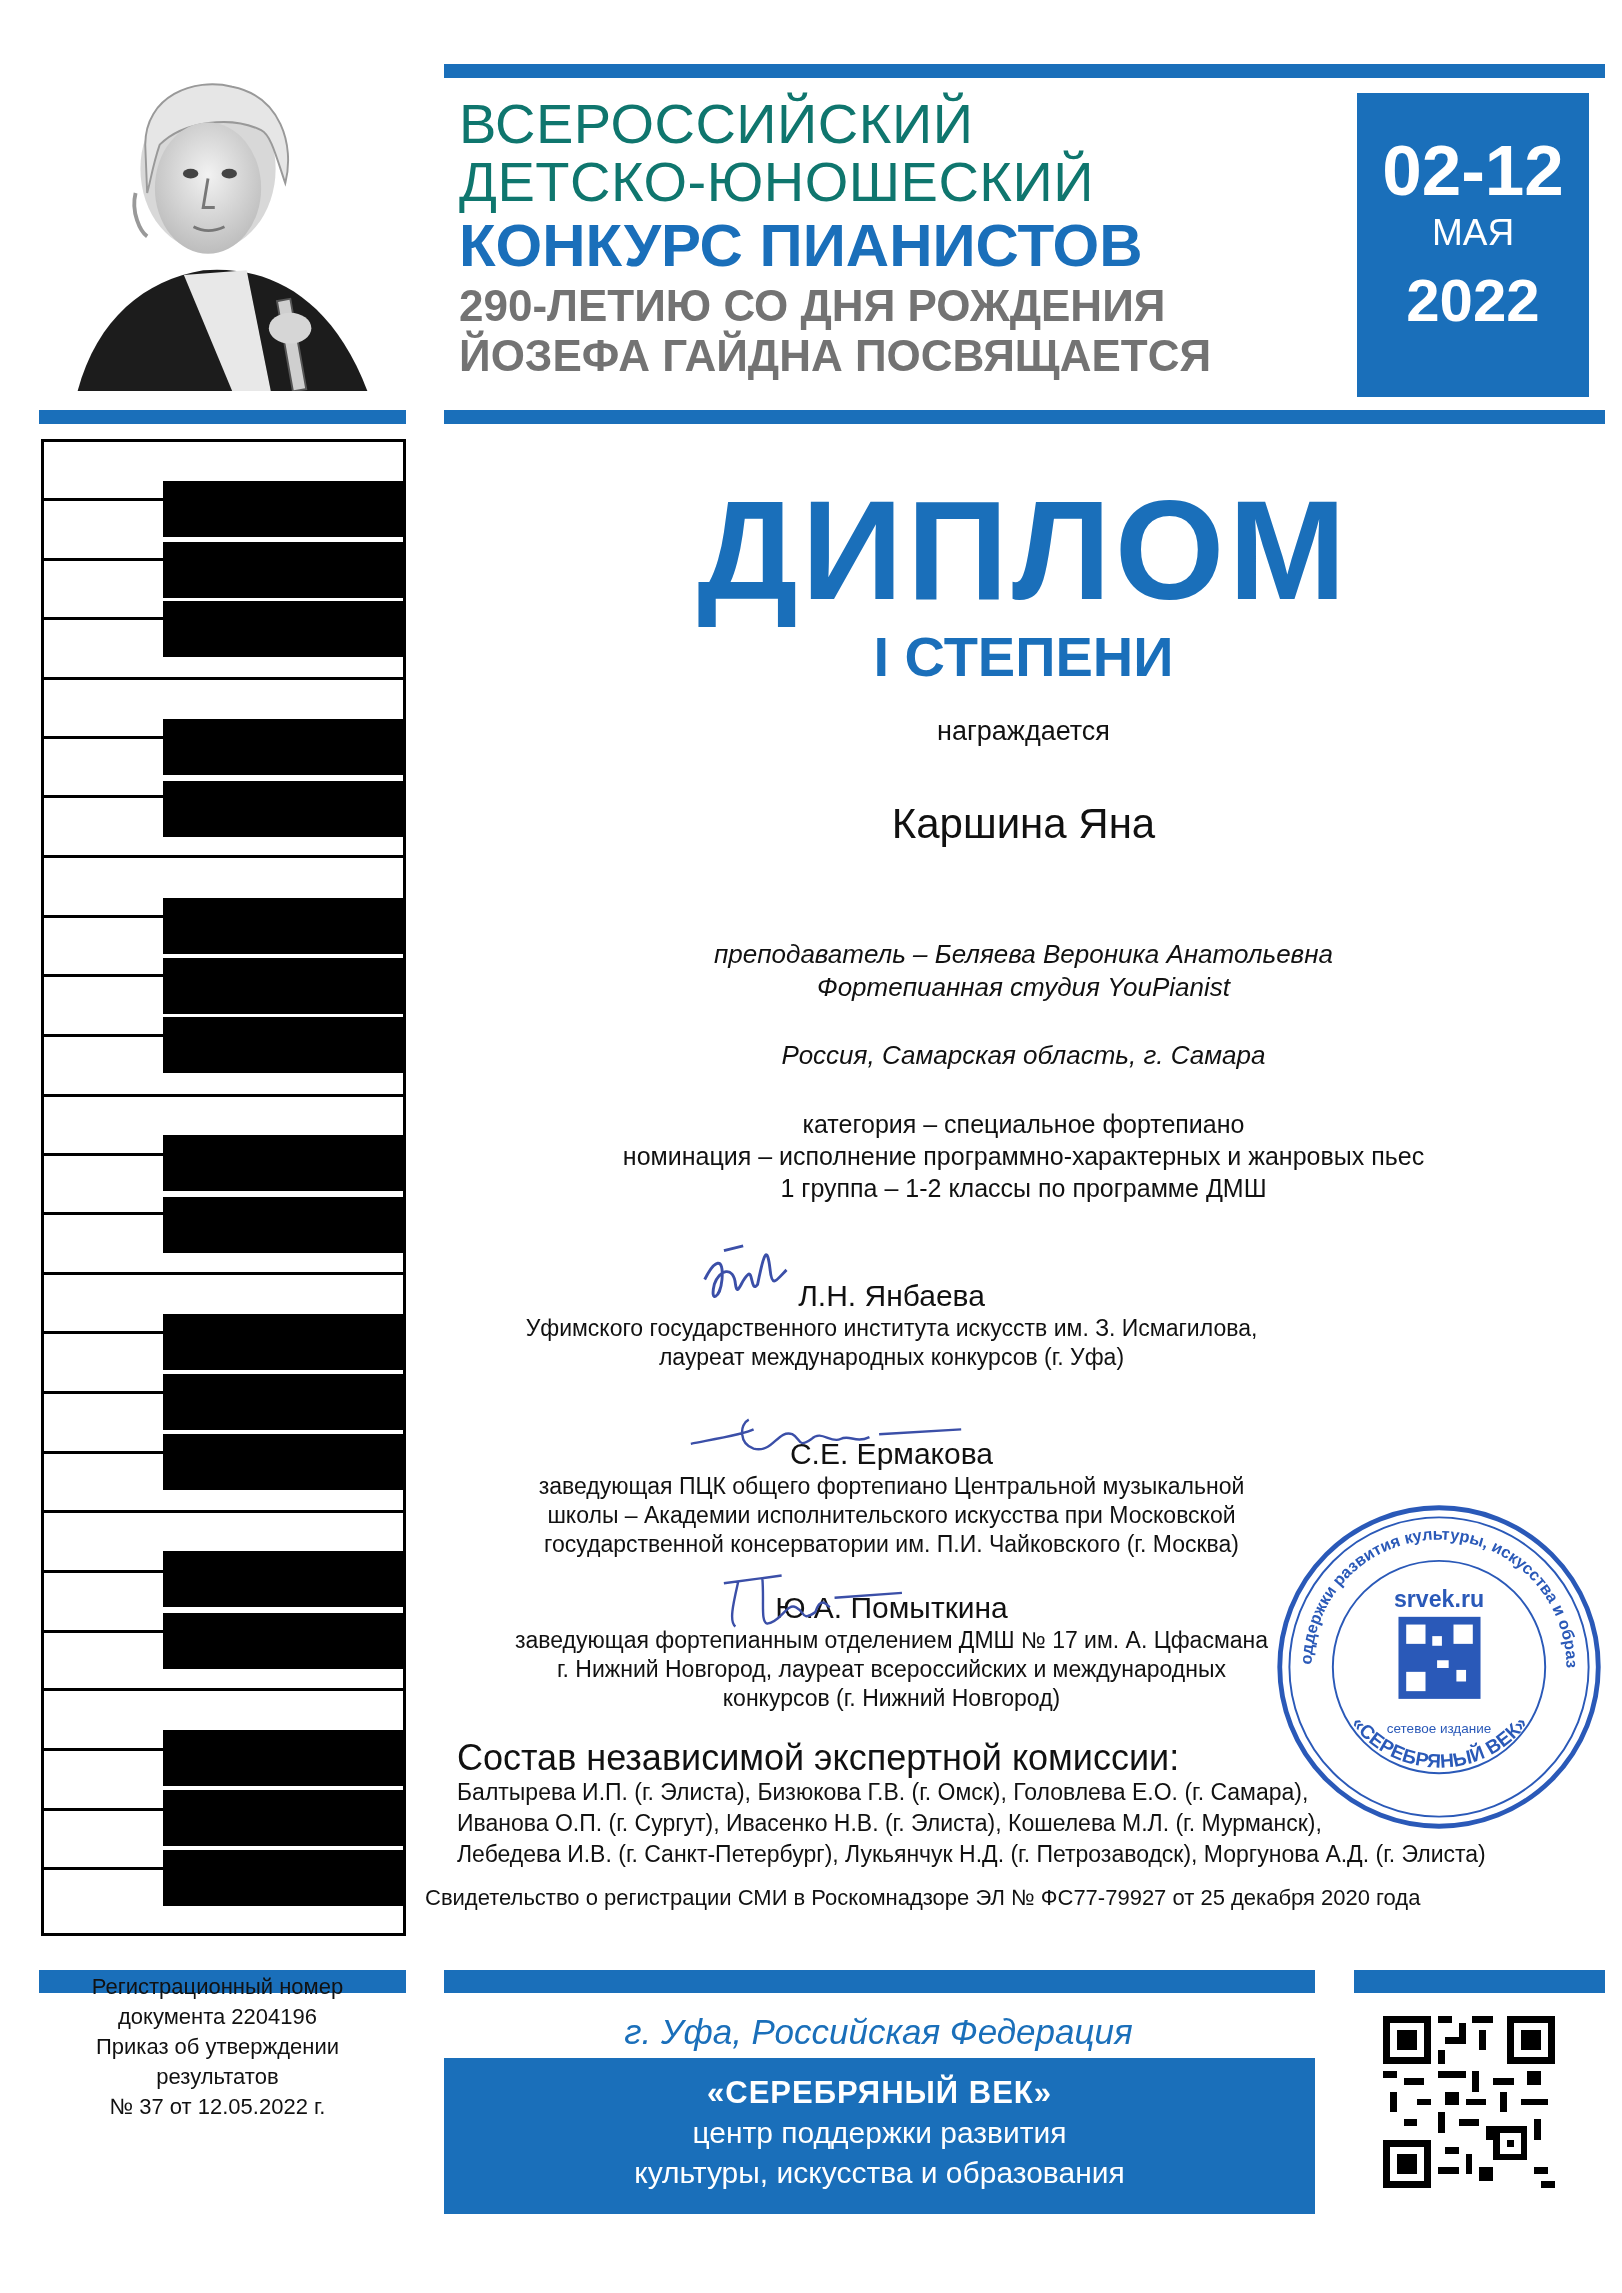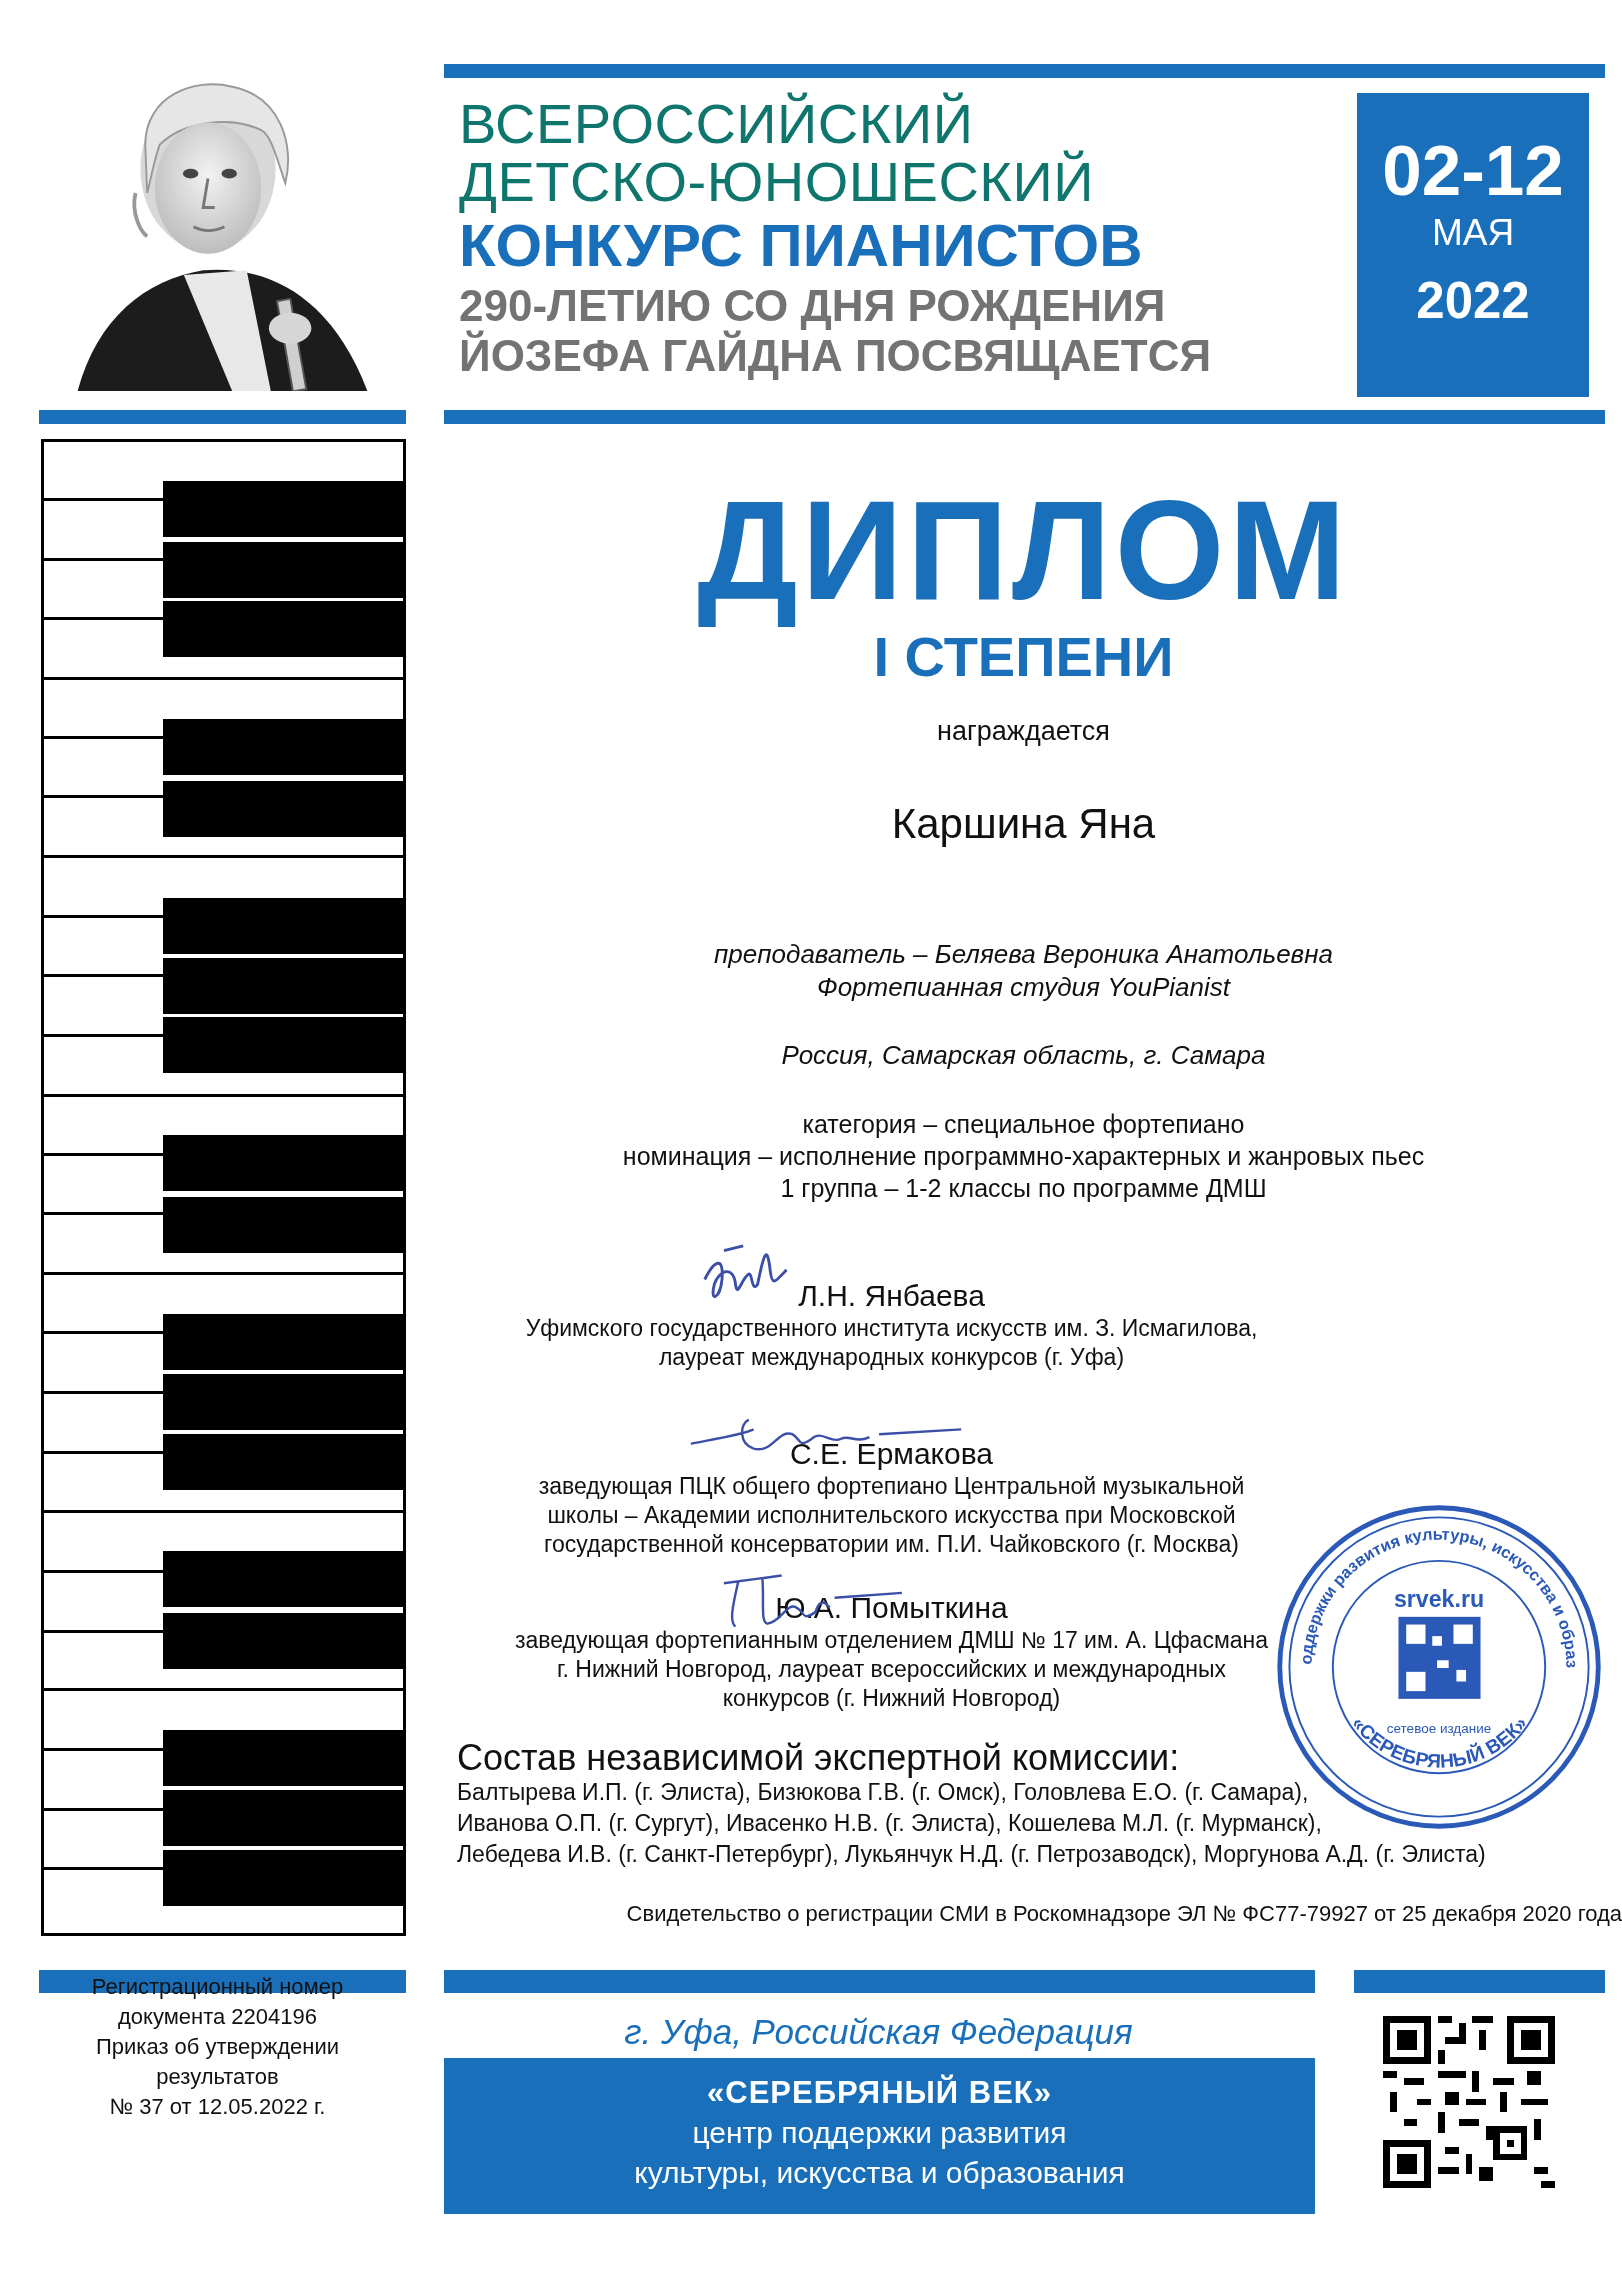--- a/index.html
+++ b/index.html
@@ -7,39 +7,39 @@
   body { position: relative; font-family: "Liberation Sans", sans-serif; color: #111; }
   .blue-bar { position: absolute; background: #1a6fba; }
   .portrait { position: absolute; left: 39px; top: 77px; width: 367px; height: 314px; }
   .title-block { position: absolute; left: 459px; top: 95px; width: 869px; }
   .title-block .l1, .title-block .l2 { font-size: 56px; color: #0f766e; line-height: 58px; letter-spacing: 0.5px; }
   .title-block .l3 { font-size: 60px; font-weight: bold; color: #1a6fba; line-height: 70px; }
   .title-block .l4, .title-block .l5 { font-size: 44px; font-weight: bold; color: #737373; line-height: 50px; }
   .date-box { position: absolute; left: 1357px; top: 93px; width: 232px; height: 304px; background: #1a6fba; color: #fff; text-align: center; }
   .date-box .days { font-size: 71px; font-weight: bold; margin-top: 39px; line-height: 77px; }
   .date-box .month { font-size: 37px; line-height: 48px; }
-  .date-box .year { font-size: 51px; font-weight: bold; line-height: 87px; }
+  .date-box .year { font-size: 60px; font-weight: bold; line-height: 87px; }
   .piano { position: absolute; left: 41px; top: 439px; width: 365px; height: 1497px; border: 3.9px solid #000; background: #fff; }
   .wline { position: absolute; left: 0; width: 100%; height: 2.9px; background: #000; }
   .bkey { position: absolute; left: 119px; width: 242px; height: 56px; background: #000; }
   .center { position: absolute; left: 425px; width: 1197px; text-align: center; }
   .diplom { top: 473px; font-size: 141px; font-weight: bold; color: #1a6fba; letter-spacing: 3.9px; line-height: 154px; }
   .stepen { top: 623px; font-size: 56px; font-weight: bold; color: #1a6fba; line-height: 68px; }
   .nagr { top: 714px; font-size: 27px; line-height: 35px; }
   .name { top: 797px; font-size: 42px; font-weight: normal; line-height: 54px; }
   .italic { font-style: italic; font-size: 26px; line-height: 35px; }
   .cat { font-size: 25px; line-height: 32px; }
   .jury { position: absolute; left: 457px; width: 869px; text-align: center; }
   .jury .jname { font-size: 30px; line-height: 37px; }
   .jury .jdesc { font-size: 23px; line-height: 29px; }
   .sig { position: absolute; }
   .commission { position: absolute; left: 457px; top: 1738px; width: 1159px; }
   .commission .ctitle { font-size: 36px; line-height: 39px; }
   .commission .cline { font-size: 23px; line-height: 31px; }
-  .smi { position: absolute; left: 425px; top: 1883px; width: 1197px; text-align: right; font-size: 22px; line-height: 29px; margin-top: 16px; }
+  .smi { position: absolute; left: 425px; top: 1883px; width: 1197px; text-align: left; font-size: 22px; line-height: 29px; }
   .stamp { position: absolute; left: 1273px; top: 1501px; width: 333px; height: 333px; }
   .bottom-left { position: absolute; left: 58px; top: 1972px; width: 319px; text-align: center; font-size: 22px; line-height: 30px; }
   .city { position: absolute; left: 444px; top: 2010px; width: 869px; text-align: center; font-style: italic; font-size: 35px; color: #1a6fba; line-height: 44px; }
   .org-box { position: absolute; left: 444px; top: 2058px; width: 871px; height: 156px; background: #1a6fba; color: #fff; text-align: center; }
   .org-box .oname { font-size: 31px; font-weight: bold; margin-top: 13.5px; line-height: 41px; letter-spacing: 1px; }
   .org-box .odesc { font-size: 30px; line-height: 40px; }
   .qr { position: absolute; left: 1383px; top: 2016px; width: 172px; height: 172px; }
 </style>
 </head>
 <body>

